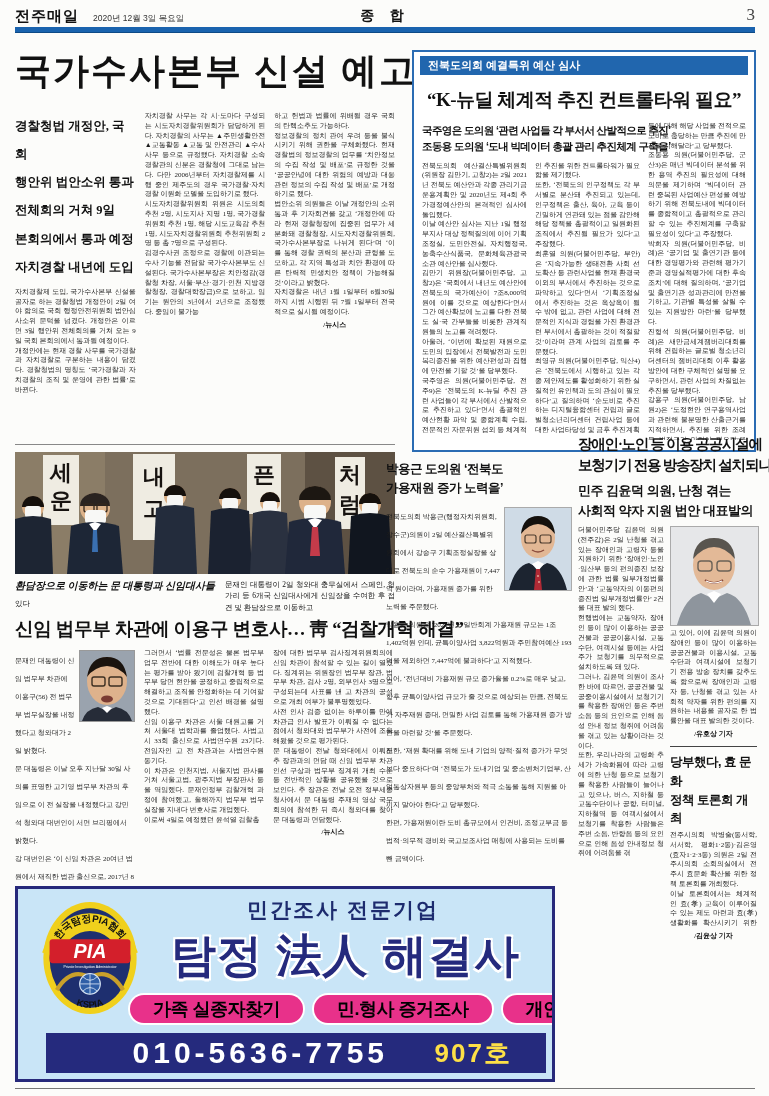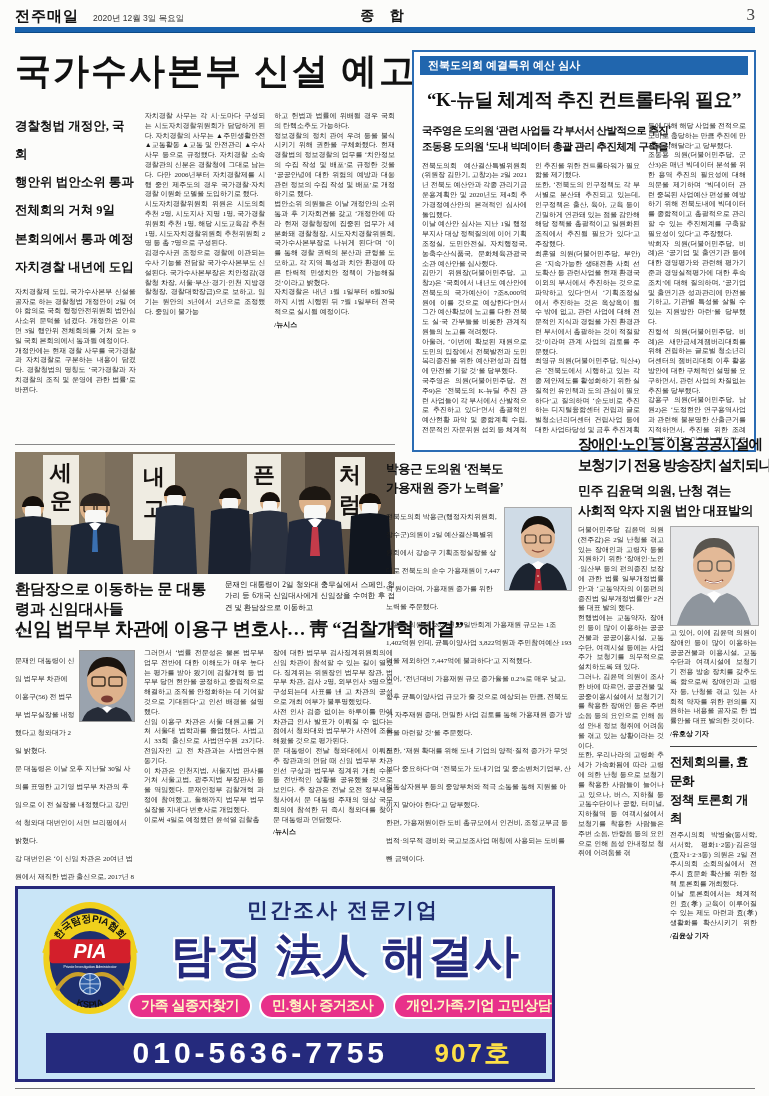--- a/index.html
+++ b/index.html
@@ -11,29 +11,29 @@
   .paper-name{font-weight:900;font-size:15px;letter-spacing:1px;display:inline-block;}
   .edition-date{font-size:8.5px;color:#333;margin-left:10px;font-family:"Liberation Sans","DejaVu Sans",sans-serif;}
   .section-name{position:absolute;left:50%;transform:translateX(-50%);top:0;font-size:14px;font-weight:900;letter-spacing:6px;}
   .page-num{position:absolute;right:0;top:-2px;font-size:17px;color:#444;font-family:"Liberation Serif",serif;}
   .head-rule{top:27px;left:15px;width:740px;height:5px;background:#1a63ae;border-bottom:1px solid #0e4a86;}
   
   .bodytext{font-size:7px;line-height:1.4;text-align:justify;white-space:pre-line;color:#1c1c1c;
             font-family:"Liberation Serif","DejaVu Serif",serif;}
   .cols{display:flex;gap:9px;}
   .col{flex:1;overflow:hidden;}
-  .byline{font-weight:700;font-size:7px;text-align:left;margin-top:2px;}
+  .byline{font-weight:700;font-size:7px;text-align:center;margin-top:2px;}
   
   .lead-headline{top:52px;left:15px;width:380px;font-size:36px;font-weight:900;letter-spacing:2px;white-space:nowrap;line-height:1.1;}
   .lead-cols{top:112px;left:15px;width:380px;height:328px;}
   .lead-sub{font-size:12.5px;font-weight:800;line-height:2.25;margin-bottom:7px;white-space:pre-line;}
   .rule1{top:444px;left:15px;width:380px;height:1px;background:#888;}
   .lead-photo-box{top:452px;left:15px;width:380px;height:122px;}
   .caption{top:579px;left:15px;width:380px;display:grid;grid-template-columns:200px 1fr;column-gap:10px;}
-  .caption-bold{font-size:15px;font-weight:800;line-height:1.35;}
+  .caption-bold{font-size:10px;font-weight:800;line-height:1.35;font-style:italic;}
   .caption-cont{font-size:7.5px;margin-top:6px;}
   .caption-desc{font-size:7.5px;line-height:1.5;text-align:justify;}
   
   .justice-headline{top:616px;left:15px;width:380px;font-size:18.5px;font-weight:900;white-space:nowrap;letter-spacing:-0.3px;}
   .justice-cols{top:649px;left:15px;width:378px;height:234px;}
   .lee-photo{float:right;width:54px;height:70px;margin:1px 0 3px 4px;border:1px solid #999;}
   
   .kbox{top:50px;left:412px;width:344px;height:402px;border:2px solid #2b6cb3;background:#fff;box-sizing:border-box;padding:5px 8px;}
   .kicker{background:#2166ae;color:#fff;font-weight:800;font-size:11px;padding:2px 8px;margin:-1px -2px 0 -2px;
           font-family:"Liberation Sans","DejaVu Sans",sans-serif;}
@@ -65,22 +65,22 @@
         font-family:"Liberation Sans","DejaVu Sans",sans-serif;letter-spacing:-0.5px;}
   .council-body{margin-top:6px;height:330px;overflow:hidden;}
   
   .ad{top:886px;left:15px;width:540px;height:196px;border:3px solid #27297b;background:#c9e5f7;box-sizing:border-box;overflow:hidden;
       font-family:"Liberation Sans","DejaVu Sans",sans-serif;}
   .ad-logo{position:absolute;left:24px;top:12px;width:96px;height:114px;}
   .ad-tagline{margin:7px 0 0 160px;width:330px;text-align:center;font-size:21px;font-weight:900;color:#1d2b6e;letter-spacing:2px;}
   .ad-brand{margin:2px 0 0 125px;width:405px;text-align:center;font-size:45px;font-weight:900;color:#252a7d;letter-spacing:1px;
             text-shadow:-2px -2px 0 #fff,2px -2px 0 #fff,-2px 2px 0 #fff,2px 2px 0 #fff,0 3px 0 #fff;}
   .ad-pills{display:flex;gap:11px;margin:9px 0 0 112px;}
-  .pill{background:#e8318a;color:#fef9c3;font-weight:800;font-size:14px;letter-spacing:-0.5px;
-        padding:2px 11px;border-radius:14px;white-space:nowrap;box-shadow:0 0 0 2px #fff;}
+  .pill{background:#e8318a;color:#000000;font-weight:800;font-size:18px;letter-spacing:-0.5px;
+        padding:2px 23px;border-radius:14px;white-space:nowrap;box-shadow:0 0 0 2px #fff;}
   .ad-phonebar{position:absolute;left:28px;right:6px;bottom:6px;height:40px;background:#252a7d;display:flex;align-items:center;justify-content:center;}
   .ad-phone{flex:1;text-align:center;color:#fff;font-weight:900;font-size:30px;letter-spacing:4px;padding-left:40px;}
   .ad-unit{color:#fde047;font-weight:900;font-size:26px;margin-right:34px;letter-spacing:2px;}
   .bottom-rule{top:1088px;left:15px;width:740px;height:1px;background:#777;}
   svg{display:block;}
 </style>
 </head>
 <body>
 
 <div id="page">
@@ -296,21 +296,21 @@
             <rect x="46" y="34" width="14" height="10" rx="3" fill="none" stroke="#6b6257" stroke-width="1.4"></rect>
             <path d="M34,53 Q43,59 52,53" stroke="#8a4a3a" stroke-width="2" fill="none"></path>
             <path d="M35,54 Q43,58 51,54" stroke="#fff" stroke-width="1.2" fill="none"></path>
             <path d="M6,98 Q14,70 30,66 L43,72 L56,66 Q72,70 80,98 Z" fill="#8e959d"></path>
             <path d="M36,67 L43,76 L50,67 L43,64 Z" fill="#fff"></path>
           </svg>
         </div>
         <div class="bodytext">고 있어, 이에 김윤덕 의원이 장애인 등이 많이 이용하는 공공건물과 이용시설, 교통수단과 여객시설에 보청기기 전용 방송 장치를 갖추도록 함으로써 장애인과 고령자 등, 난청을 겪고 있는 사회적 약자를 위한 편의를 지원하는 내용을 골자로 한 법률안을 대표 발의한 것이다.</div>
         <div class="byline">/유호상 기자</div>
         <div class="mini-rule"></div>
-        <div class="council-h">전체회의를, 효 문화
+        <div class="council-h">당부했다, 효 문화
 정책 토론회 개최</div>
         <div class="council-body bodytext">전주시의회 박병술(동서학, 서서학, 평화1·2동)·김은영(효자1·2·3동) 의원은 2일 전주시의회 소회의실에서 전주시 효문화 확산을 위한 정책 토론회를 개최했다.
 이날 토론회에서는 체계적인 효(孝) 교육이 이루어질 수 있는 제도 마련과 효(孝) 생활화를 확산시키기 위한 사업실행 방안 등이 논의됐다.
 토론 진행을 맡은 소순갑 전북노인복지효문화연구원 총재는 효문화를 통한 우리 천년 전주 명성을 재정립을 강조했으며, 시대병 전북효문화연구원 전담교수는 경로효친의 생활화와 효문화 지원센터 설치에 대한 의견을 제시했다.
 이번 토론회에서 지정토론자로 나선 최규삼 효문화연구원 전담교수는 ‘효행장려법의 제정이유에 대해 되짚어보며 현 전주시에 맞는 효 프로그램 실행’을 강조했으며, 김은영 의원은 ‘전주시 노인복지정책 방향과 효 실천 인식 확대와 노인의 부양에 대한 사회 전체의 연대책임’을 강조했다.
 이날 토론회를 주최한 의원들은 ‘노인복지향상 및 효(孝) 가치를 정립하고 확산하는데 의회 차원에서도 최선의 노력을 다하겠다’고 말했다.
 한편, 이날 토론회는 코로나19 확산을 감안해 기조발제를 영상으로 진행하고 마스크 착용 및 거리두기 등 철저한 방역 조치하에 관련 기관에서 최소한의 인원만 참석한 가운데 진행됐다.</div>
         <div class="byline">/김윤상 기자</div>
       </div>
     </div>

